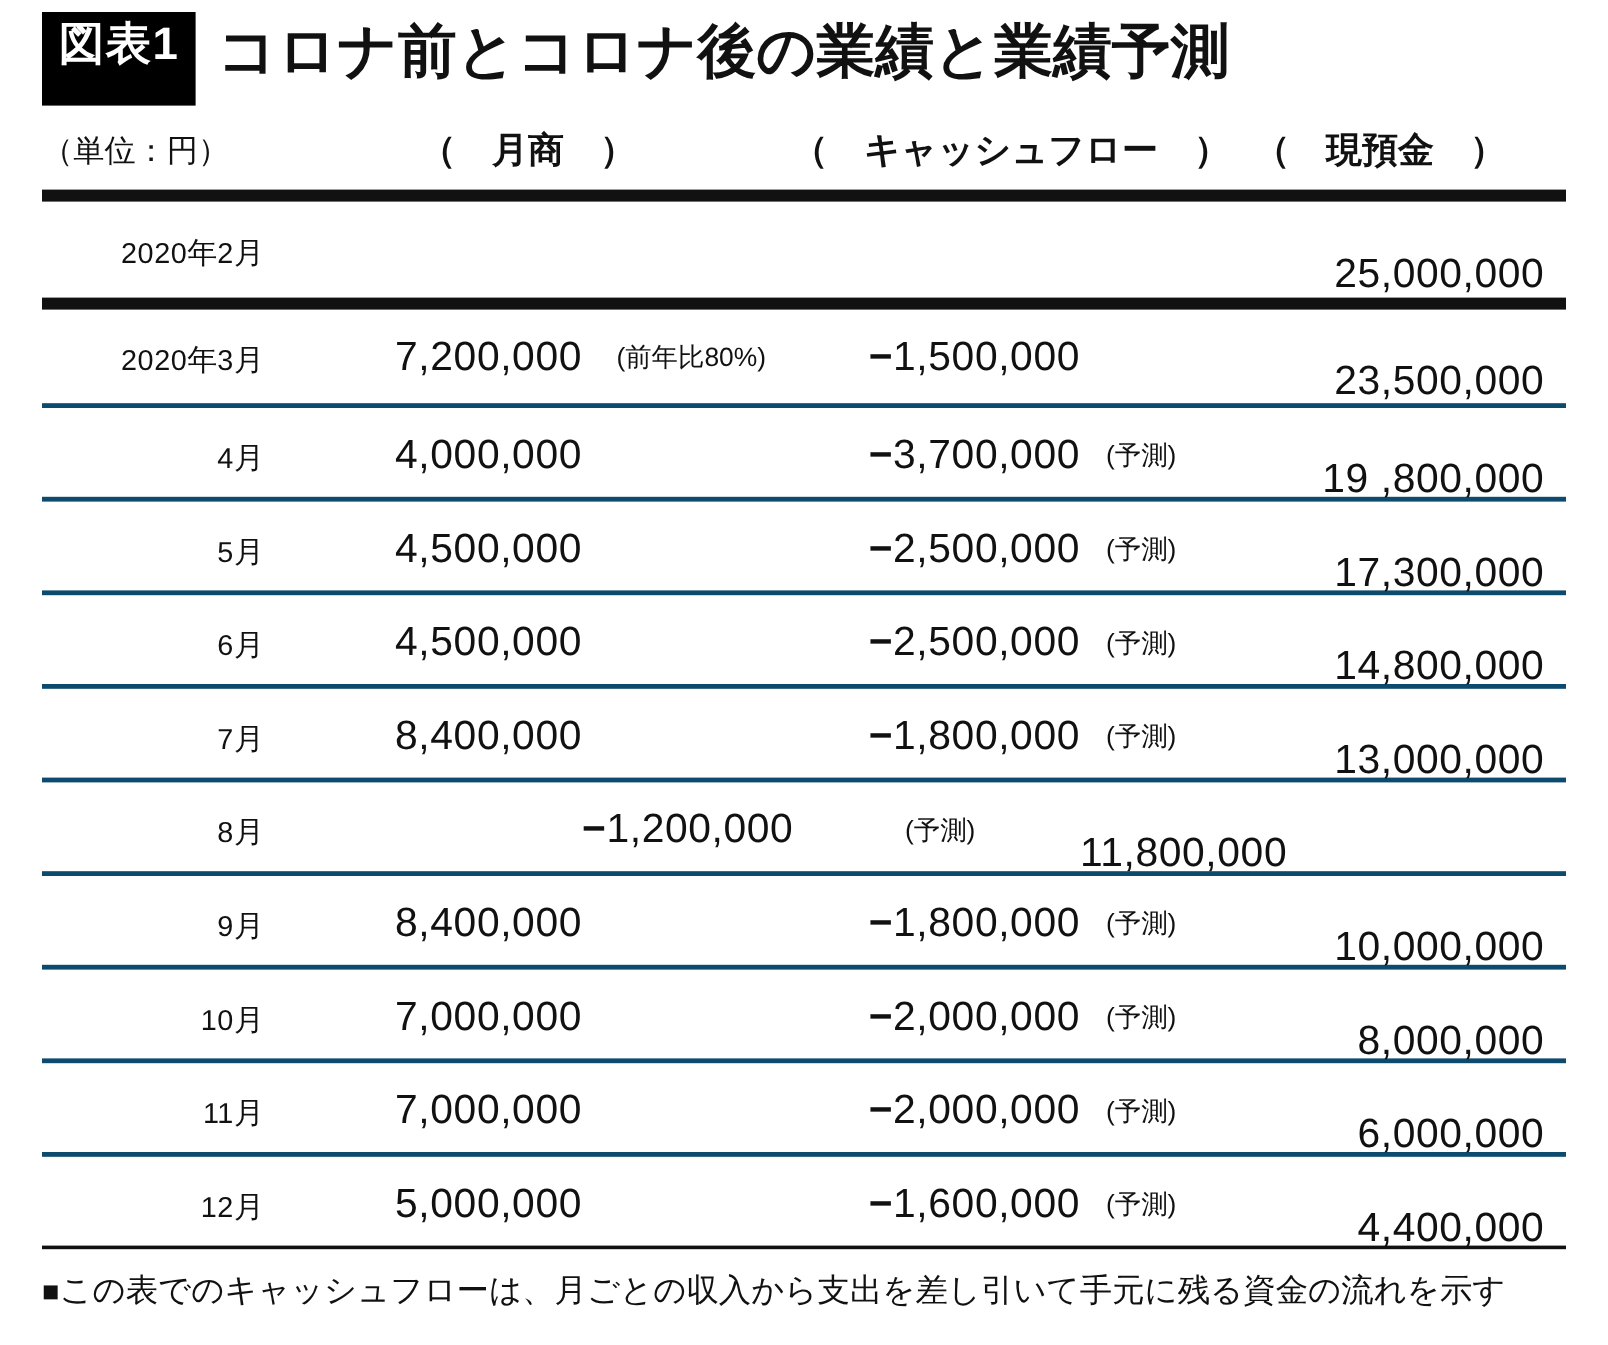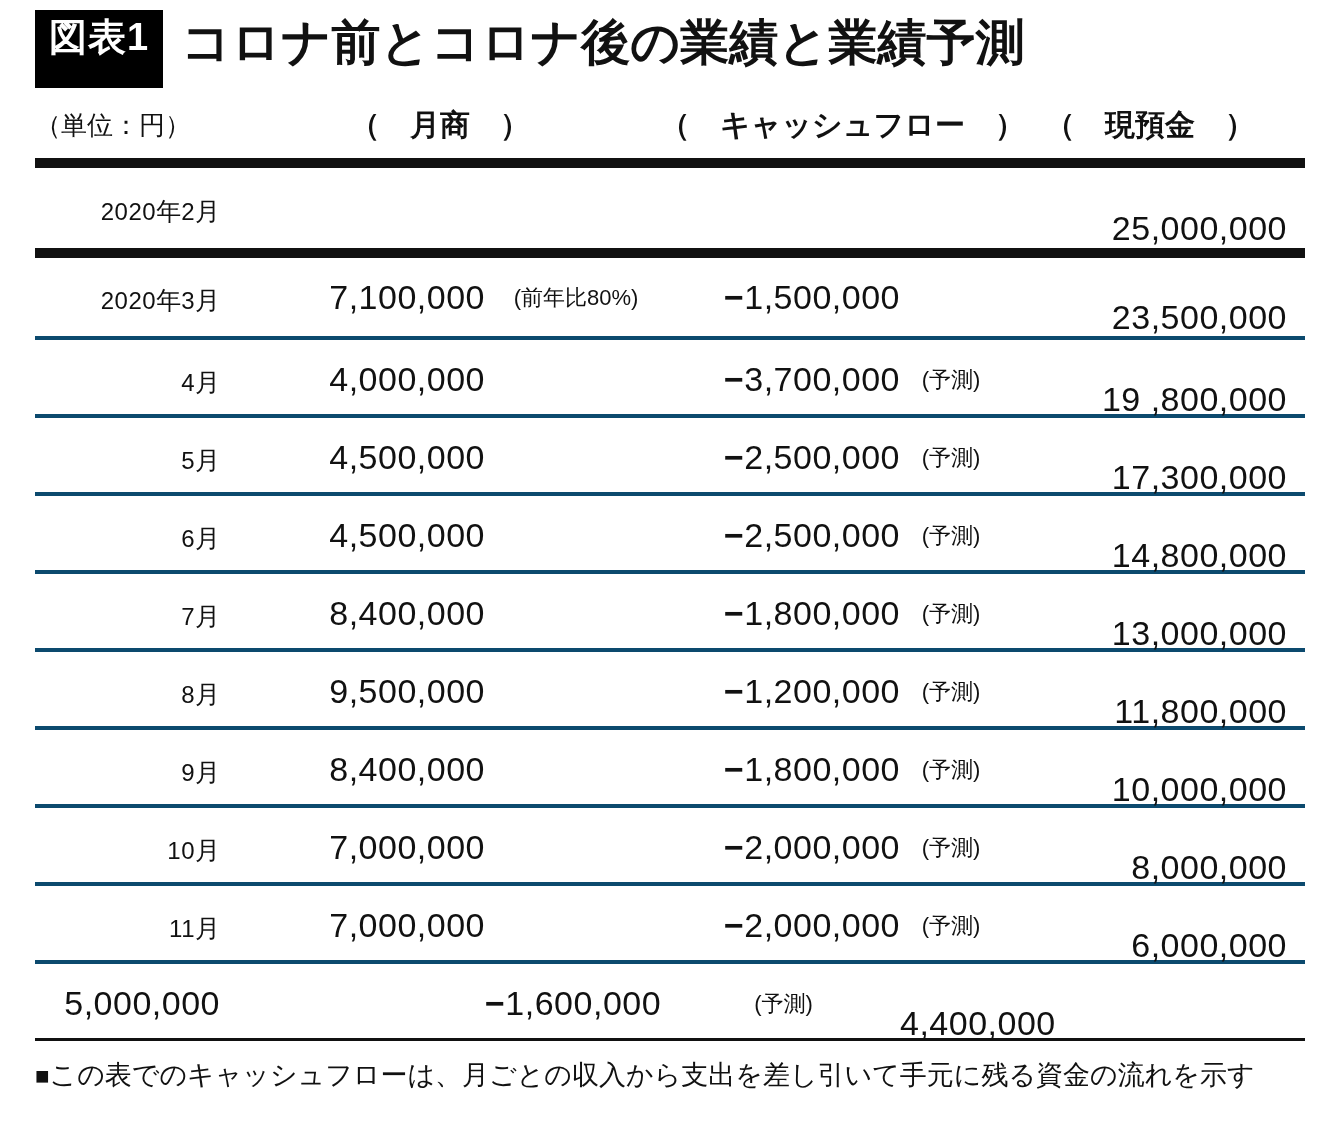--- a/index.html
+++ b/index.html
@@ -84,21 +84,21 @@
     <div class="c-note"></div>
     <div class="c-cf"><span class="cf-sign"></span><span></span></div>
     <div class="c-note"></div>
     <div class="c-balance">25,000,000</div>
   </div>
 
   <div class="rule-thick"></div>
 
   <div class="row">
     <div class="c-label"><span class="num">2020</span><span class="kanji">年</span><span class="num">3</span><span class="kanji">月</span></div>
-    <div class="c-sales">7,100,000</div>
+    <div class="c-sales">7,200,000</div>
     <div class="c-note">(前年比80%)</div>
     <div class="c-cf"><span class="cf-sign">−</span><span>1,500,000</span></div>
     <div class="c-note"></div>
     <div class="c-balance">23,500,000</div>
   </div>
 
   <div class="row sep">
     <div class="c-label"><span class="num"></span><span class="kanji"></span><span class="num">4</span><span class="kanji">月</span></div>
     <div class="c-sales">4,000,000</div>
     <div class="c-note"></div>
@@ -129,21 +129,20 @@
     <div class="c-label"><span class="num"></span><span class="kanji"></span><span class="num">7</span><span class="kanji">月</span></div>
     <div class="c-sales">8,400,000</div>
     <div class="c-note"></div>
     <div class="c-cf"><span class="cf-sign">−</span><span>1,800,000</span></div>
     <div class="c-note">(予測)</div>
     <div class="c-balance">13,000,000</div>
   </div>
 
   <div class="row sep">
     <div class="c-label"><span class="num"></span><span class="kanji"></span><span class="num">8</span><span class="kanji">月</span></div>
-    <div class="c-sales">9,500,000</div>
     <div class="c-note"></div>
     <div class="c-cf"><span class="cf-sign">−</span><span>1,200,000</span></div>
     <div class="c-note">(予測)</div>
     <div class="c-balance">11,800,000</div>
   </div>
 
   <div class="row sep">
     <div class="c-label"><span class="num"></span><span class="kanji"></span><span class="num">9</span><span class="kanji">月</span></div>
     <div class="c-sales">8,400,000</div>
     <div class="c-note"></div>
@@ -164,20 +163,21 @@
   <div class="row sep">
     <div class="c-label"><span class="num"></span><span class="kanji"></span><span class="num">11</span><span class="kanji">月</span></div>
     <div class="c-sales">7,000,000</div>
     <div class="c-note"></div>
     <div class="c-cf"><span class="cf-sign">−</span><span>2,000,000</span></div>
     <div class="c-note">(予測)</div>
     <div class="c-balance">6,000,000</div>
   </div>
 
   <div class="row sep">
+    <div class="c-label"><span class="num"></span><span class="kanji"></span><span class="num">12</span><span class="kanji">月</span></div>
     <div class="c-sales">5,000,000</div>
     <div class="c-note"></div>
     <div class="c-cf"><span class="cf-sign">−</span><span>1,600,000</span></div>
     <div class="c-note">(予測)</div>
     <div class="c-balance">4,400,000</div>
   </div>
 
   <div class="rule-bottom"></div>
 
   <div class="footnote">

